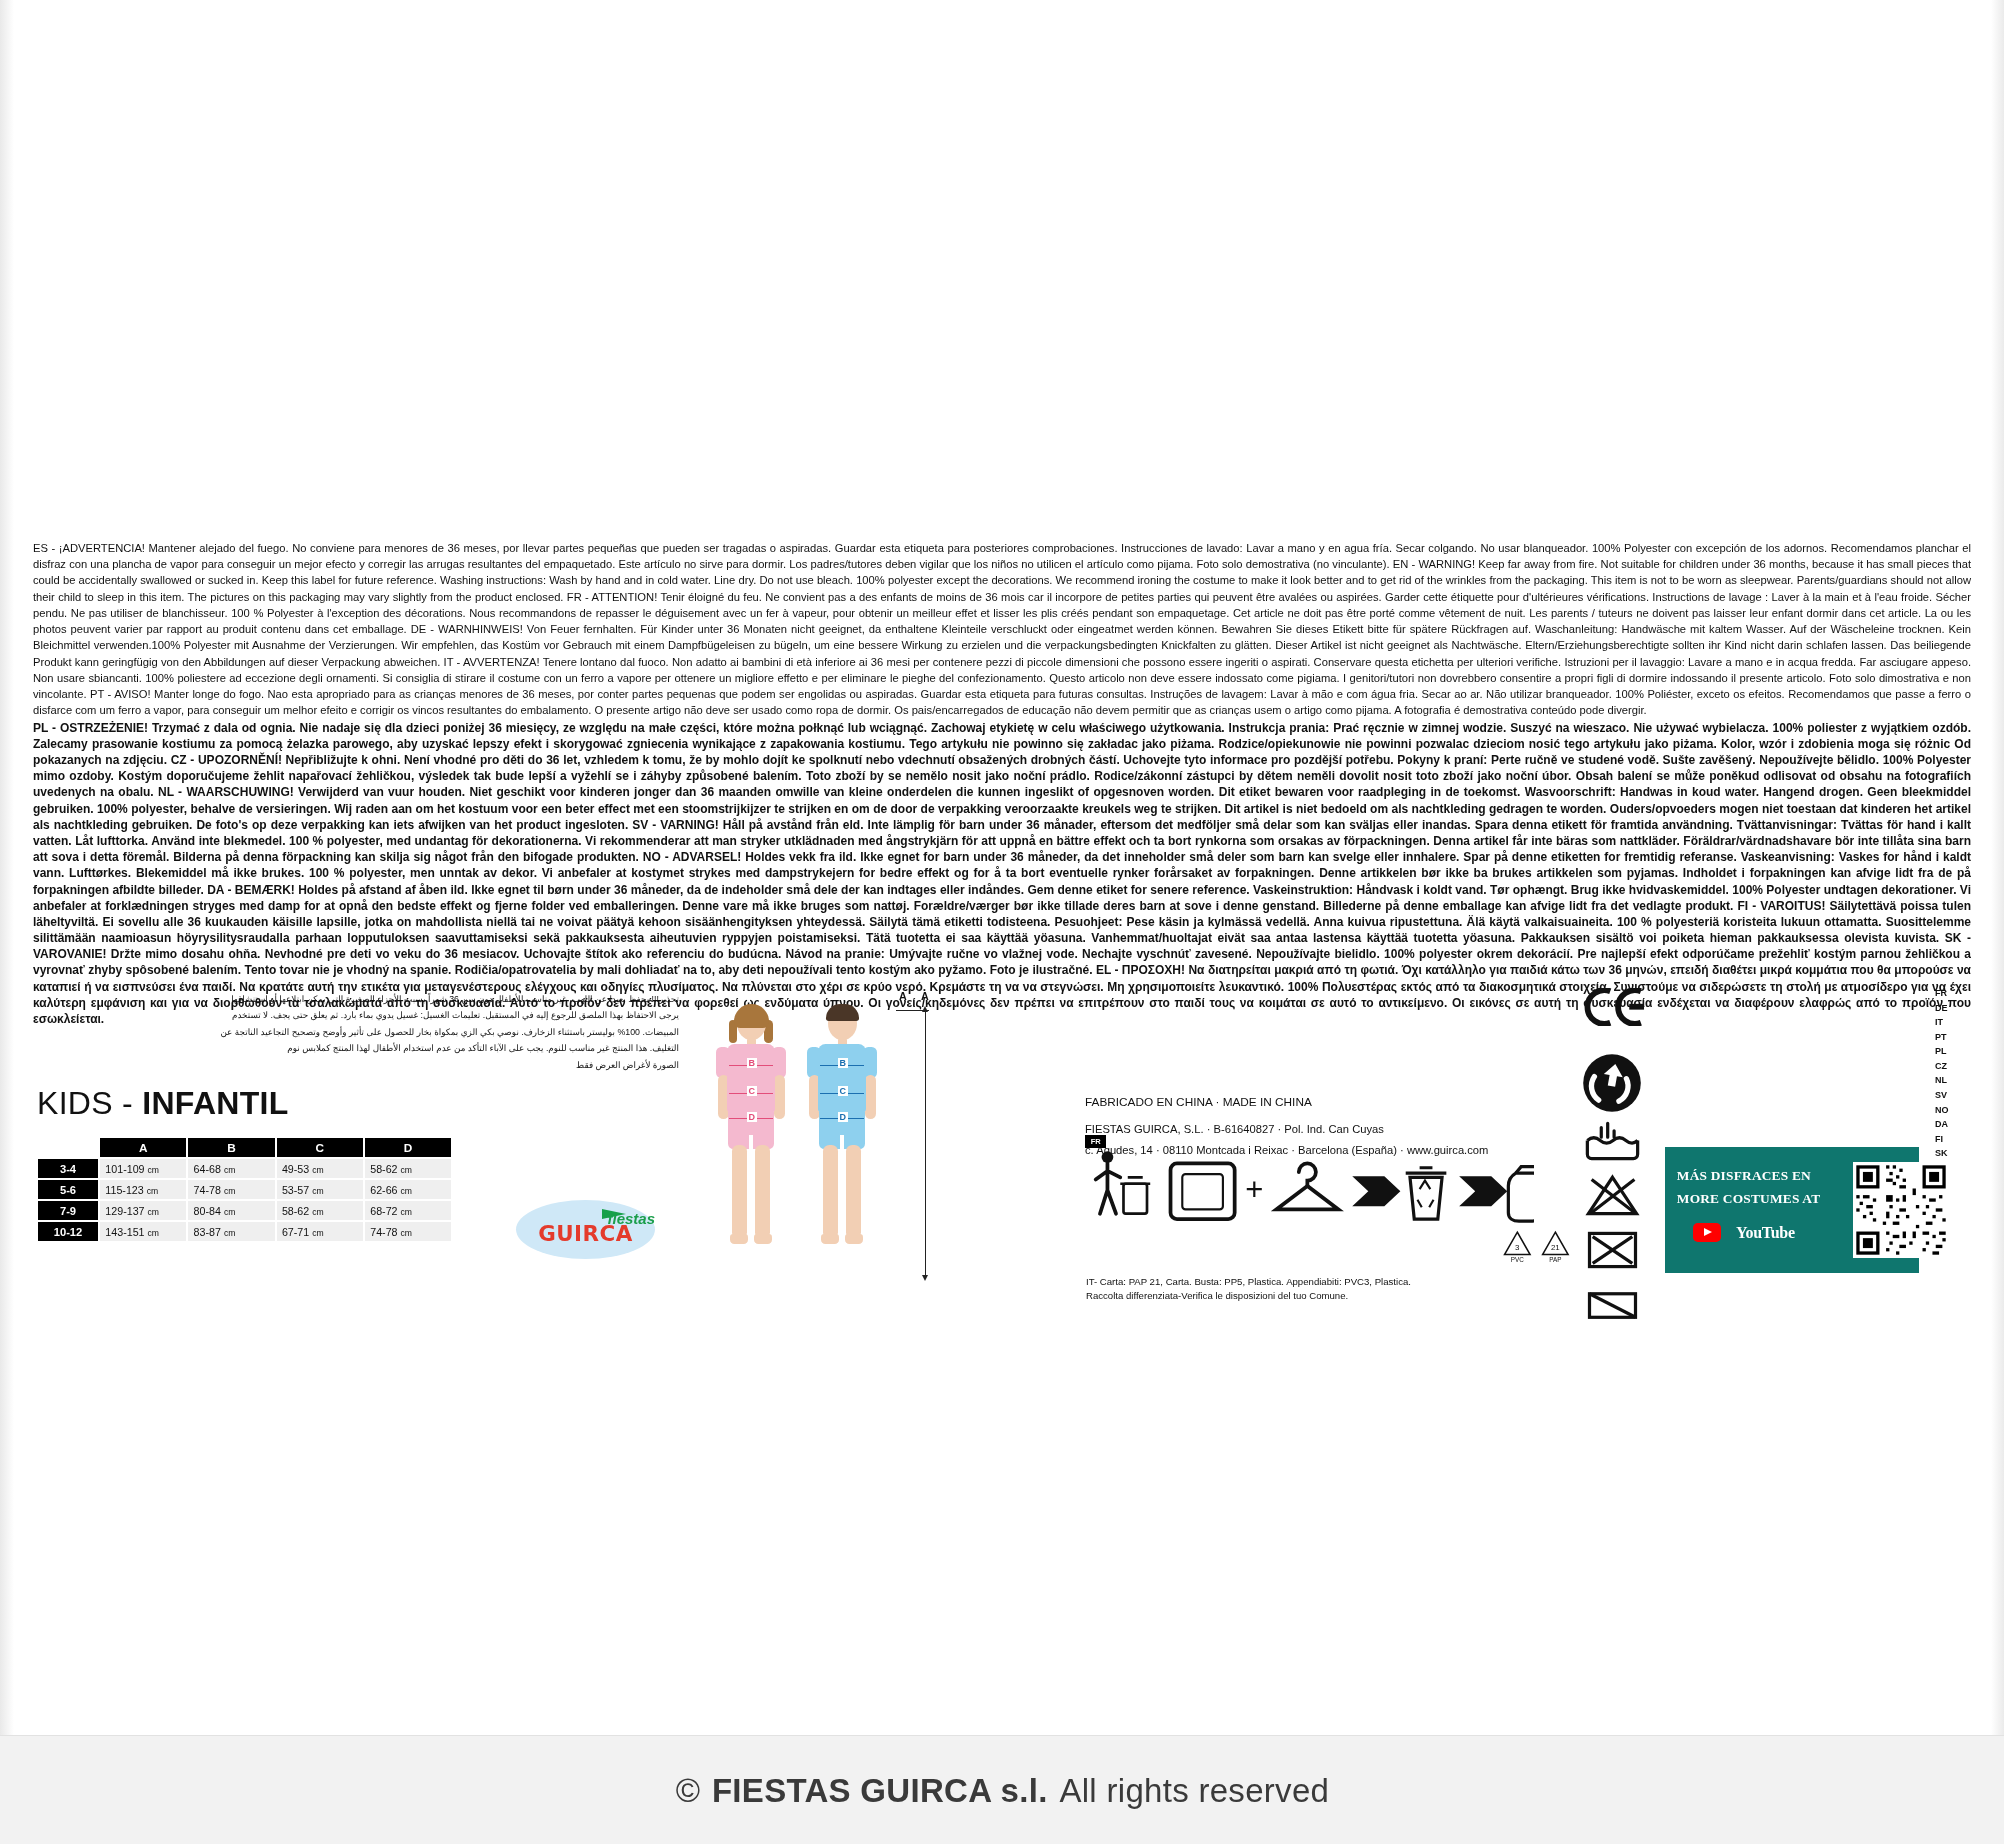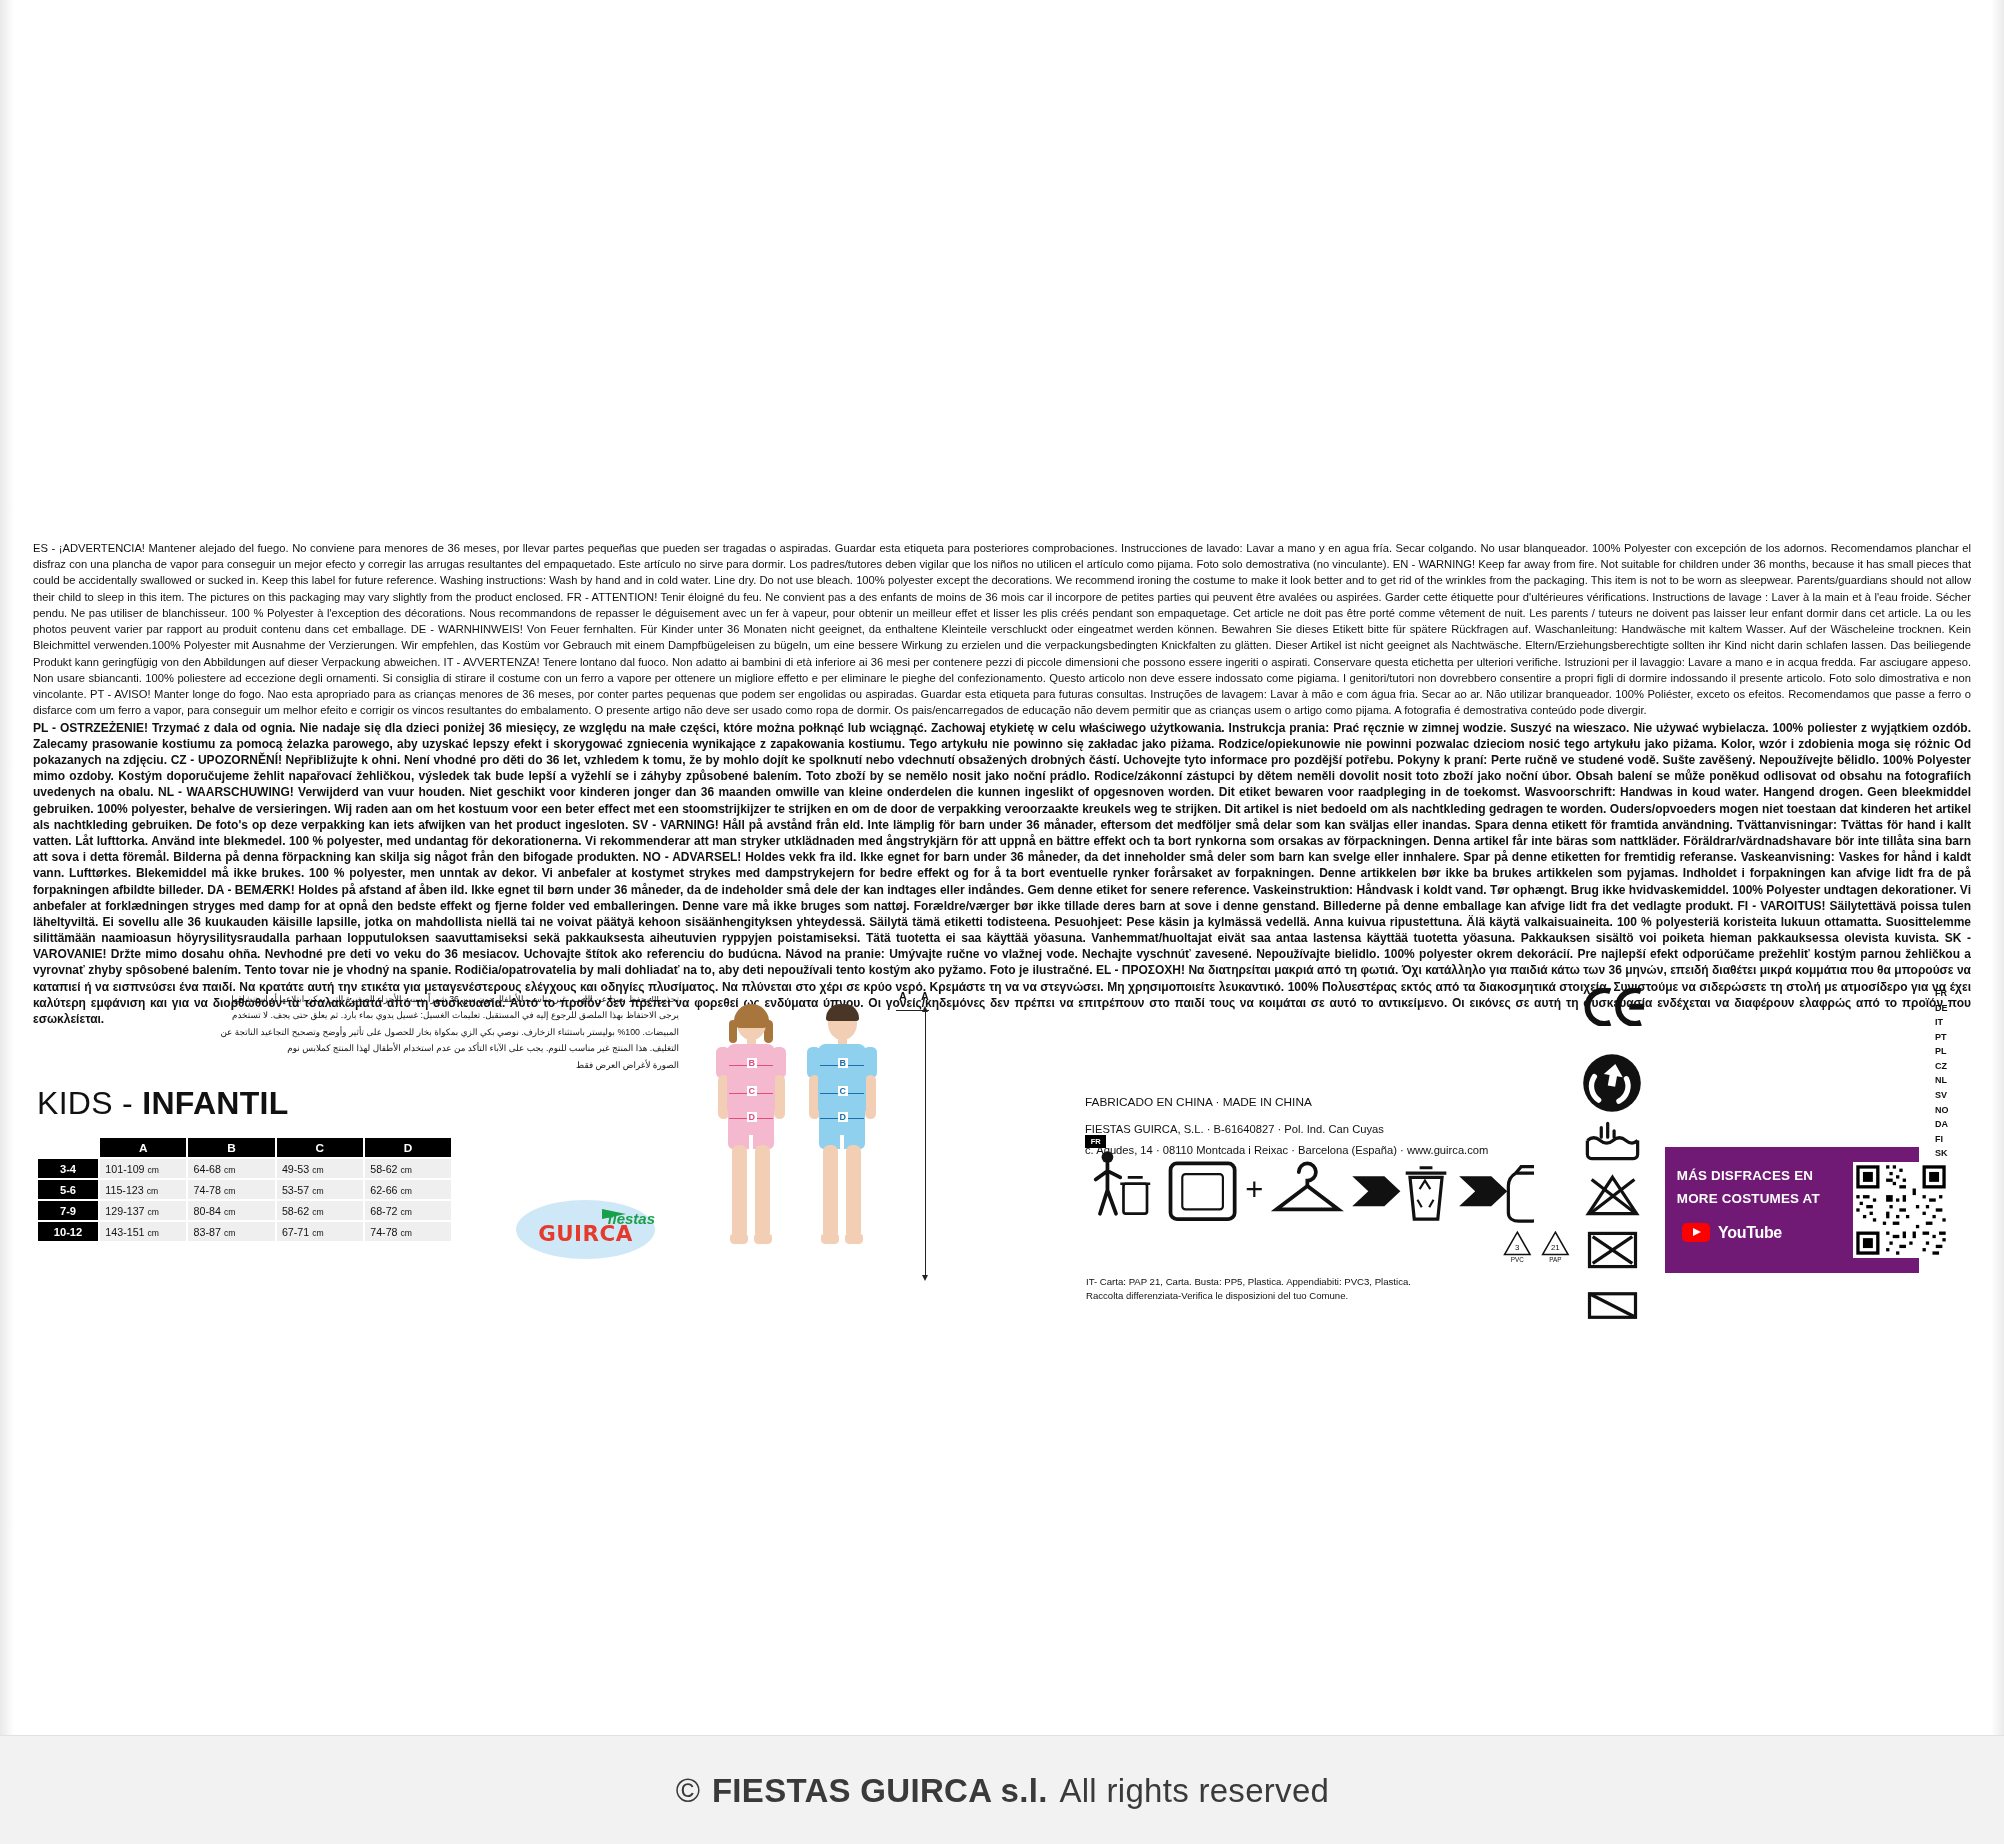--- a/index.html
+++ b/index.html
@@ -403,44 +403,45 @@
     text-align: left;
   }
 
   
   .yt-box {
     position: absolute;
     left: 1665px;
     top: 1147px;
     width: 254px;
     height: 126px;
-    background: #701a75;
+    background: #0f766e;
+    font-family: Liberation Serif, serif;
   }
   .yt-text1 {
     position: absolute;
     left: 11.8px; top: 21.4px;
     color: #ffffff;
     font-size: 13.4px;
     font-weight: bold;
     letter-spacing: 0.2px;
   }
   .yt-text2 {
     position: absolute;
     left: 11.8px; top: 44px;
     color: #ffffff;
     font-size: 13.4px;
     font-weight: bold;
     letter-spacing: 0.2px;
   }
   .yt-logo {
     position: absolute;
-    left: 17px; top: 76px;
+    left: 28px; top: 76px;
     display: flex;
     align-items: flex-end;
-    gap: 8px;
+    gap: 15px;
   }
   .yt-play {
     width: 28px; height: 19px;
     background: #ff0000;
     border-radius: 4.8px;
     position: relative;
   }
   .yt-play:after {
     content: "";
     position: absolute;

